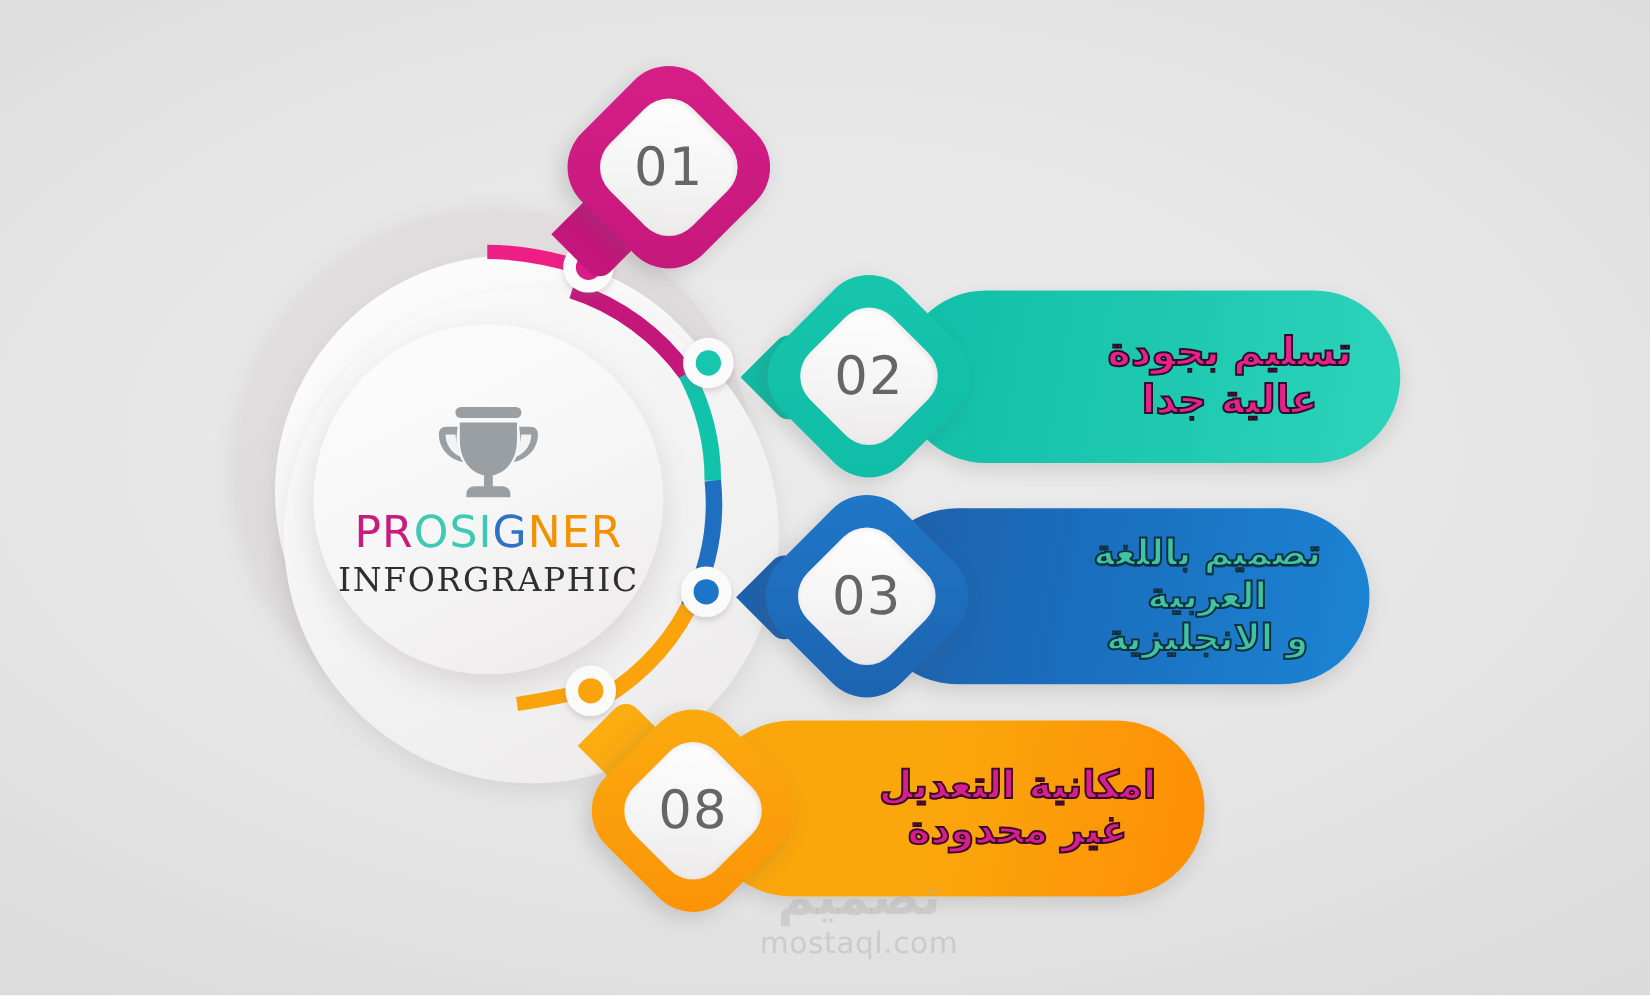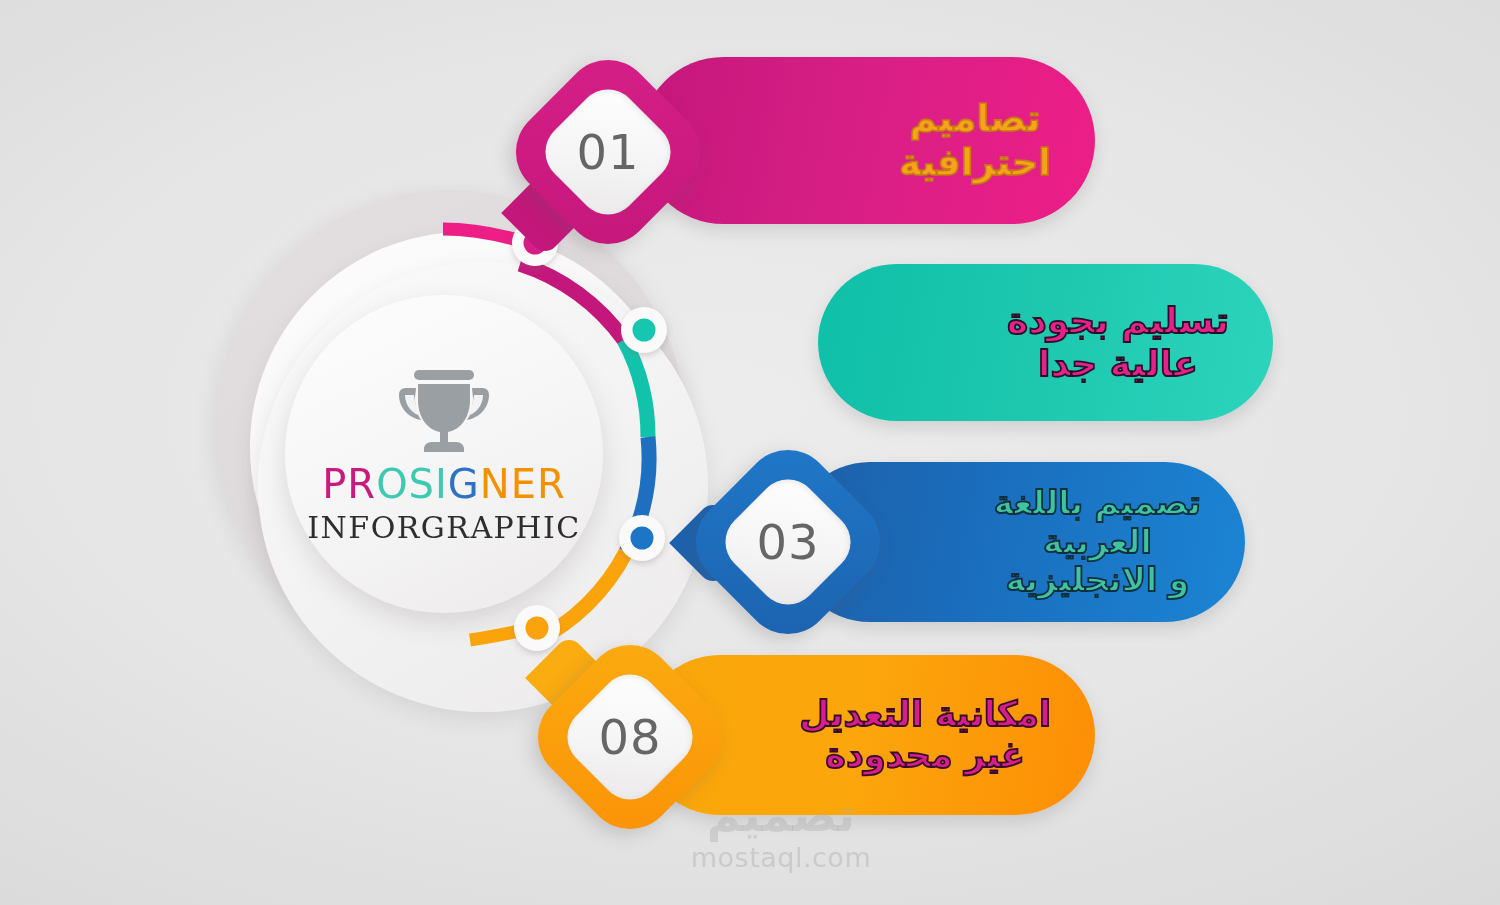--- a/index.html
+++ b/index.html
@@ -312,24 +312,20 @@
         <circle cx="642" cy="538" r="23" fill="#fbfafa"></circle>
         <circle cx="642" cy="538" r="11.5" fill="#1E74C6"></circle>
       </g>
       <g filter="url(#dropsoft2)">
         <circle cx="537" cy="628" r="23" fill="#fbfafa"></circle>
         <circle cx="537" cy="628" r="11.5" fill="#FBA30A"></circle>
       </g>
     </g>
   </svg>
 
-  <div class="banner" id="banner-1">
-    <div class="banner-text">تصاميم
-احترافية</div>
-  </div>
 
   <div class="banner" id="banner-2">
     <div class="banner-text">تسليم بجودة
 عالية جدا</div>
   </div>
 
   <div class="banner" id="banner-3">
     <div class="banner-text">تصميم باللغة
 العربية
 و الانجليزية</div>
@@ -340,20 +336,26 @@
 غير محدودة</div>
   </div>
 
   <div class="bubble-wrap" id="bubble-1">
     <div class="bubble-tail"></div>
     <div class="bubble-outer"></div>
     <div class="bubble-inner"></div>
     <div class="bubble-num">01</div>
   </div>
 
+  <div class="bubble-wrap" id="bubble-2">
+    <div class="bubble-tail"></div>
+    <div class="bubble-outer"></div>
+    <div class="bubble-inner"></div>
+    <div class="bubble-num">02</div>
+  </div>
 
   <div class="bubble-wrap" id="bubble-3">
     <div class="bubble-tail"></div>
     <div class="bubble-outer"></div>
     <div class="bubble-inner"></div>
     <div class="bubble-num">03</div>
   </div>
 
   <div class="bubble-wrap" id="bubble-4">
     <div class="bubble-tail"></div>

